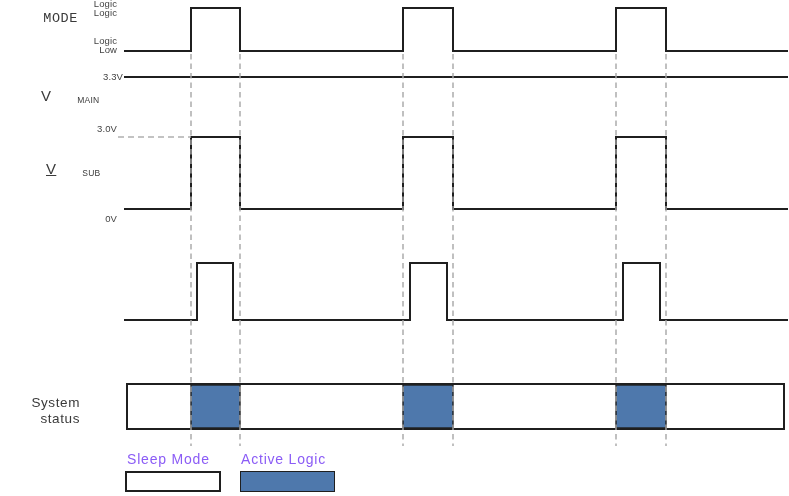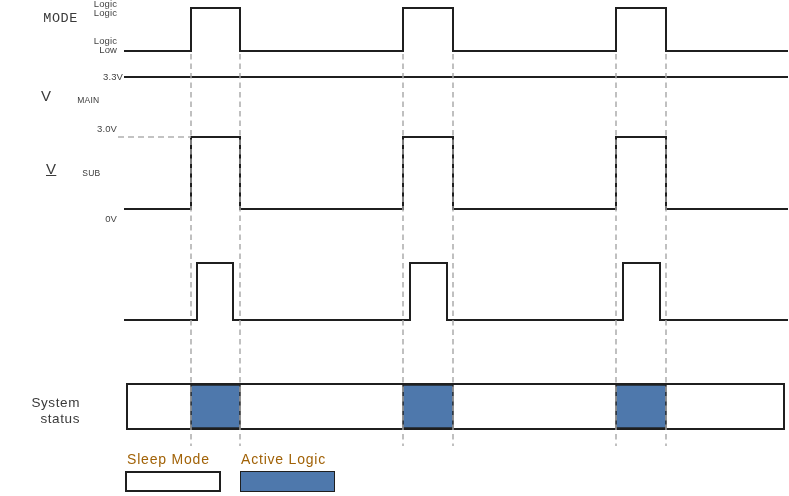--- a/index.html
+++ b/index.html
@@ -29,21 +29,21 @@
   .right { text-align: right; }
   .center { text-align: right; }
   .vlabel { font-size: 15px; line-height: 15px; letter-spacing: 0.3px; }
   .vlabel .sub { font-size: 8.5px; vertical-align: -2px; letter-spacing: 0.2px; margin-left: 26px; }
   .multiline { line-height: 16.5px; }
   .status-lines { line-height: 15.5px; }
   .legend-label {
     font-size: 14px;
     line-height: 14px;
     letter-spacing: 0.8px;
-    color: #a16207;
+    color: #8b5cf6;
   }
   .legend-box { position: absolute; box-sizing: border-box; }
   .legend-box.sleep { border: 2px solid #1f1f1f; background: #ffffff; }
   .legend-box.active { border: 1.5px solid #1f1f1f; background: var(--active-fill, #4e78ac); }
 </style>
 </head>
 <body>
 
 <div class="stage">
 

